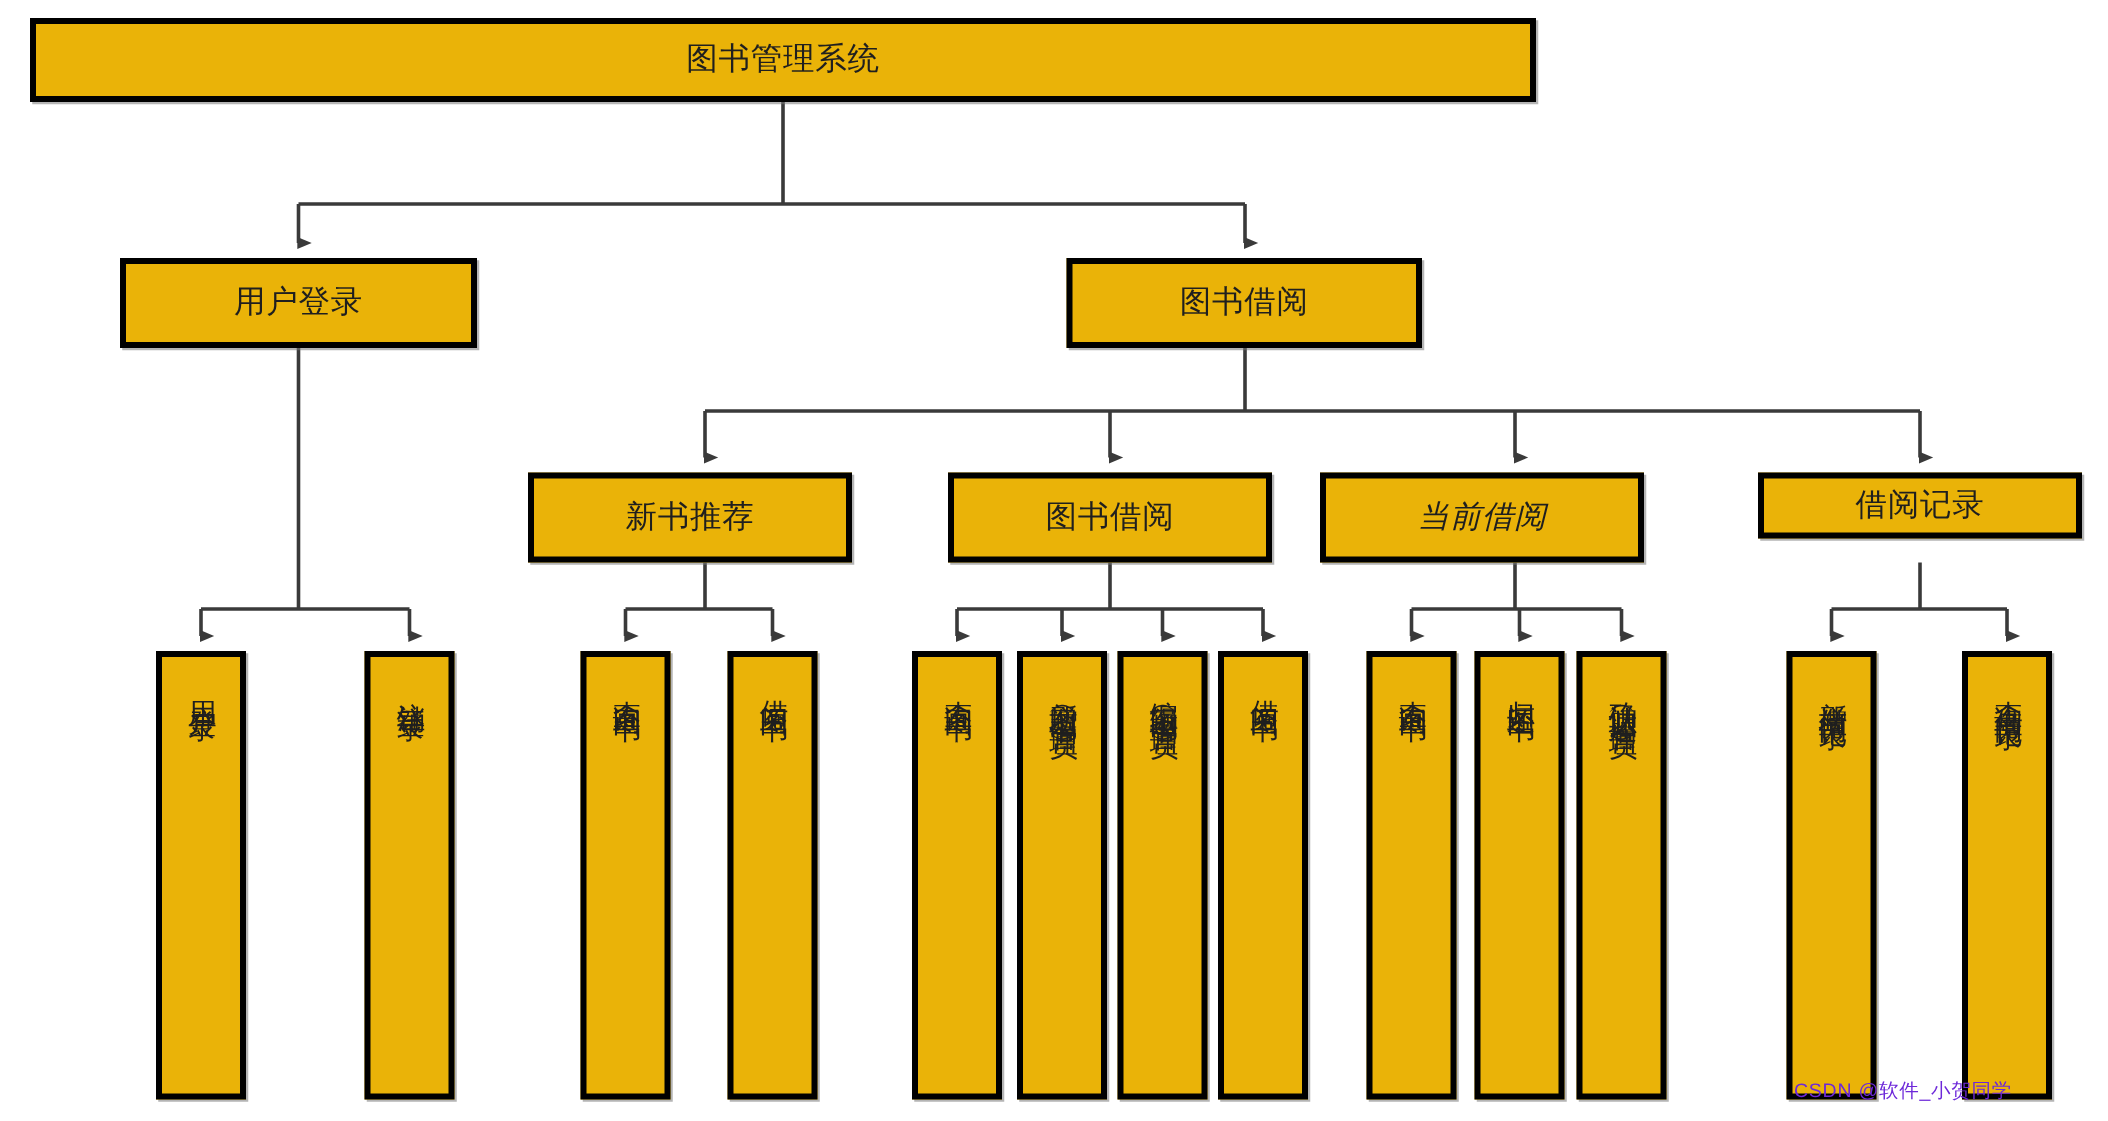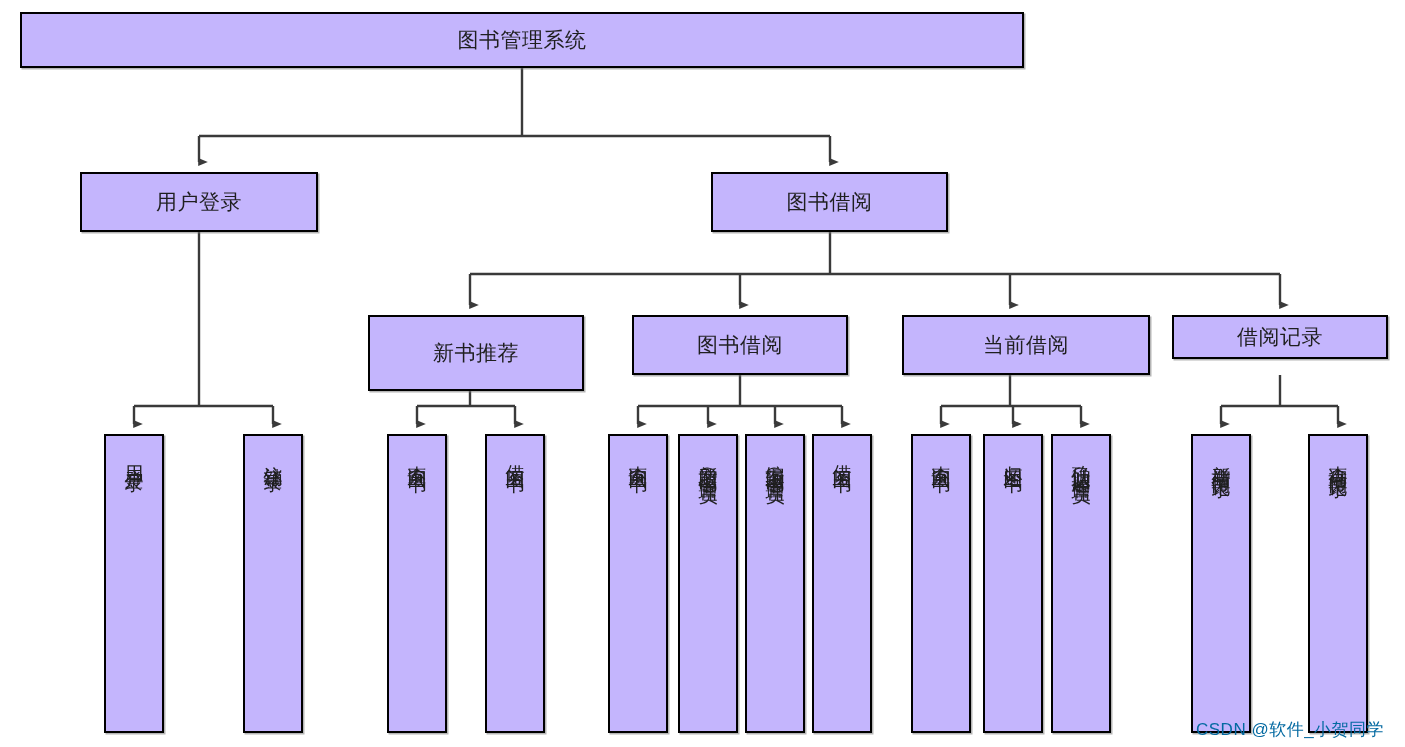--- a/index.html
+++ b/index.html
@@ -20,22 +20,22 @@
   svg.diagram {
     position: absolute;
     left: 0;
     top: 0;
     width: 1405px;
     height: 747px;
   }
   .node-box {
     position: absolute;
     box-sizing: border-box;
-    border: 2px solid #000000;
-    background: #c4b5fd;
+    border: 4px solid #000000;
+    background: #eab308;
     box-shadow: 1.5px 1.5px 0 0 rgba(120,120,120,0.55);
     display: flex;
     align-items: center;
     justify-content: center;
     color: #1a1a1a;
     text-align: center;
   }
   .node-label-h {
     font-size: 21px;
     line-height: 1.1;
@@ -52,22 +52,22 @@
     writing-mode: vertical-rl;
     text-orientation: upright;
     font-size: 19px;
     line-height: 1.05;
     letter-spacing: 3px;
     color: #1f1f1f;
     white-space: nowrap;
   }
   .watermark {
     position: absolute;
-    font-size: 17px;
-    color: #0369a1;
+    font-size: 13px;
+    color: #6d28d9;
     white-space: nowrap;
     letter-spacing: 0.5px;
     pointer-events: none;
   }
 </style>
 </head>
 <body>
 
 <div id="canvas">
 
@@ -138,27 +138,27 @@
     <span class="node-label-h">图书管理系统</span>
   </div>
 
   <div class="node-box" id="node-l2-0" style="left: 80px; top: 172px; width: 238px; height: 60px;">
     <span class="node-label-h">用户登录</span>
   </div>
   <div class="node-box" id="node-l2-1" style="left: 711px; top: 172px; width: 237px; height: 60px;">
     <span class="node-label-h">图书借阅</span>
   </div>
 
-  <div class="node-box" id="node-l3-0" style="left: 368px; top: 315px; width: 216px; height: 76px;">
+  <div class="node-box" id="node-l3-0" style="left: 352px; top: 315px; width: 216px; height: 60px;">
     <span class="node-label-h">新书推荐</span>
   </div>
   <div class="node-box" id="node-l3-1" style="left: 632px; top: 315px; width: 216px; height: 60px;">
     <span class="node-label-h">图书借阅</span>
   </div>
-  <div class="node-box" id="node-l3-2" style="left: 902px; top: 315px; width: 248px; height: 60px;">
+  <div class="node-box" id="node-l3-2" style="left: 880px; top: 315px; width: 216px; height: 60px; font-style: italic;">
     <span class="node-label-h">当前借阅</span>
   </div>
   <div class="node-box" id="node-l3-3" style="left: 1172px; top: 315px; width: 216px; height: 44px;">
     <span class="node-label-h">借阅记录</span>
   </div>
 
   <div class="node-box leaf" id="node-leaf-0" style="left: 104px; top: 434px; width: 60px; height: 299px;">
     <span class="node-label-v">用户登录</span>
   </div>
   <div class="node-box leaf" id="node-leaf-1" style="left: 243px; top: 434px; width: 60px; height: 299px;">

